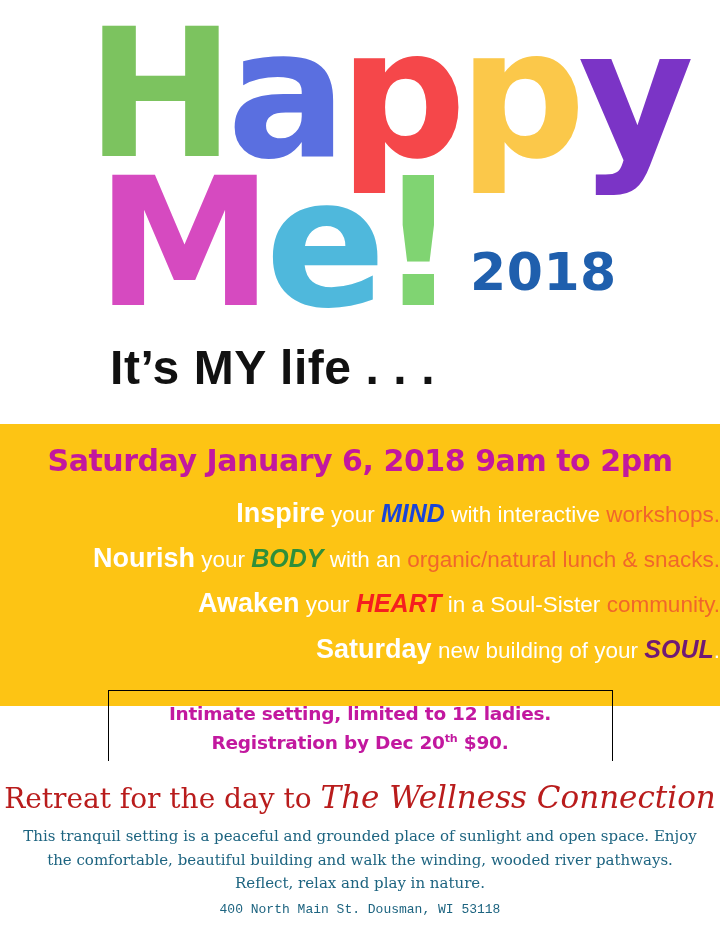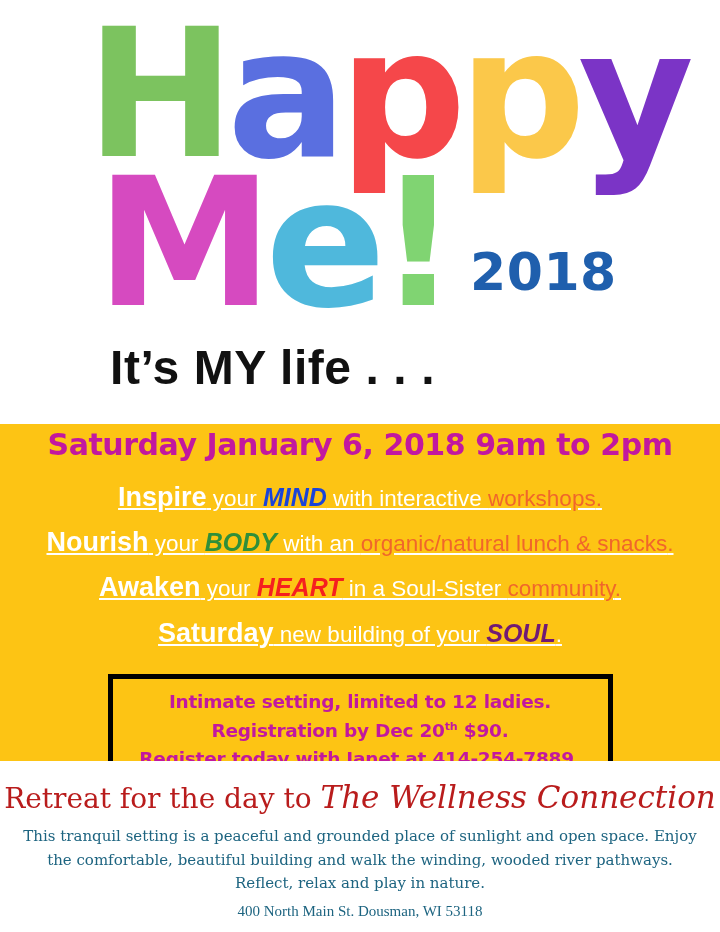--- a/index.html
+++ b/index.html
@@ -89,49 +89,48 @@
     line-height: 1;
     white-space: nowrap;
   }
 
   
   .yellow-band {
     position: absolute;
     left: 0;
     top: 424px;
     width: 720px;
-    height: 337px;
+    height: 282px;
     background: #fdc414;
     box-sizing: border-box;
-    padding-top: 2px;
+    padding-top: 18px;
   }
 
   .event-date {
     text-align: center;
     font-family: "DejaVu Sans", sans-serif;
     font-weight: bold;
     font-size: 30px;
     color: #c2189f;
     letter-spacing: -0.015em;
     line-height: 1.25;
     white-space: nowrap;
   }
 
   .promise-list {
     margin-top: 11px;
   }
 
   .promise {
-    text-align: center;
+    text-align: right;
     font-size: 22.5px;
     line-height: 1.68;
     color: #ffffff;
     white-space: nowrap;
     font-family: "Liberation Sans", sans-serif;
-    text-decoration: underline;
   }
 
   .promise .lead {
     font-weight: bold;
     font-size: 27px;
     color: #ffffff;
   }
   .promise .mid {
     color: #ffffff;
   }
@@ -145,21 +144,21 @@
   .kw-heart { color: #f51f1f; }
   .kw-soul  { color: #701a75; }
 
   .tail-orange { color: #f0662b; }
   .tail-white  { color: #ffffff; }
 
   
   .reg-box {
     margin: 18px auto 0 auto;
     width: 505px;
-    border: 5px solid #000000;
+    border: 1px solid #000000;
     box-sizing: border-box;
     padding: 9px 0 10px 0;
   }
   .reg-line {
     text-align: center;
     font-family: "DejaVu Sans", sans-serif;
     font-weight: bold;
     font-size: 18.5px;
     color: #c2189f;
     line-height: 1.55;
@@ -202,22 +201,22 @@
     font-family: "DejaVu Serif", serif;
     font-size: 15px;
     color: #1d6480;
     line-height: 1.58;
     margin-top: 8px;
     padding: 0 18px;
   }
 
   .address {
     text-align: center;
-    font-family: Liberation Serif, serif;
-    font-size: 15px;
+    font-family: Liberation Mono, monospace;
+    font-size: 13px;
     color: #1d6480;
     line-height: 1.5;
     margin-top: 4px;
   }
 </style>
 </head>
 <body>
 
 <div class="logo-area">
 

